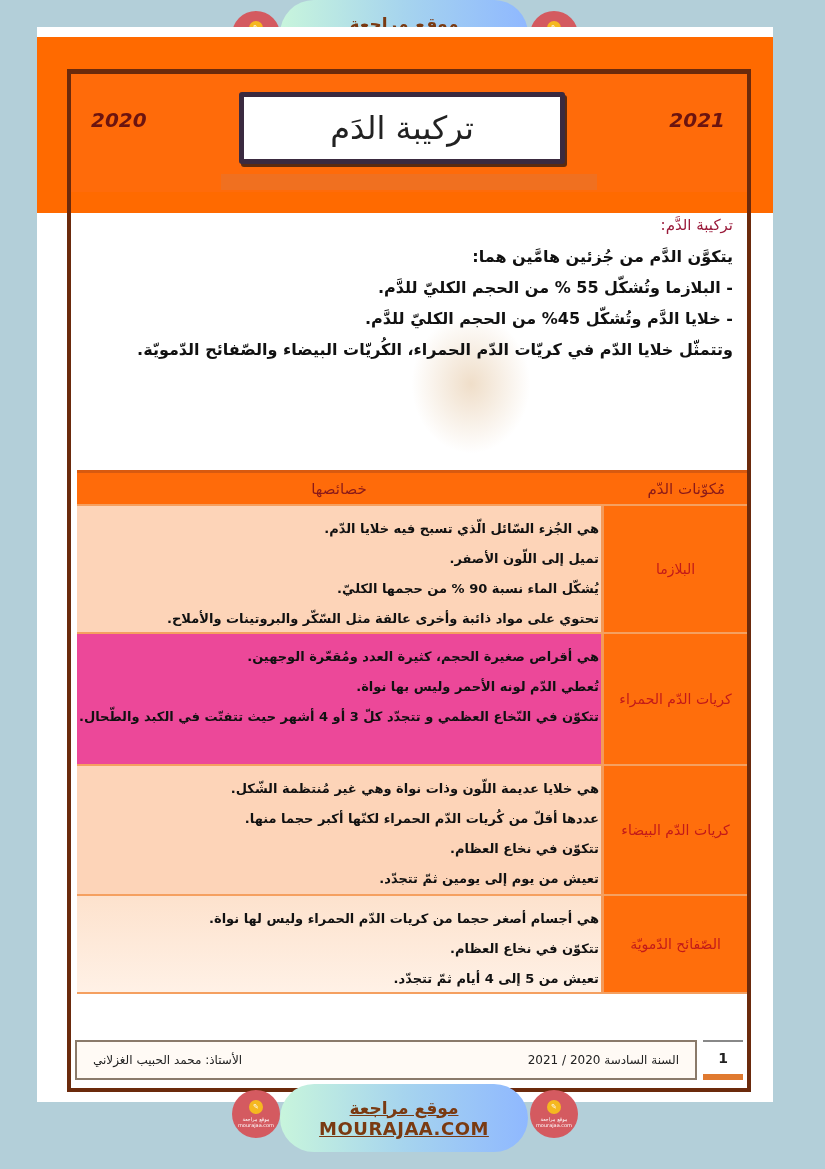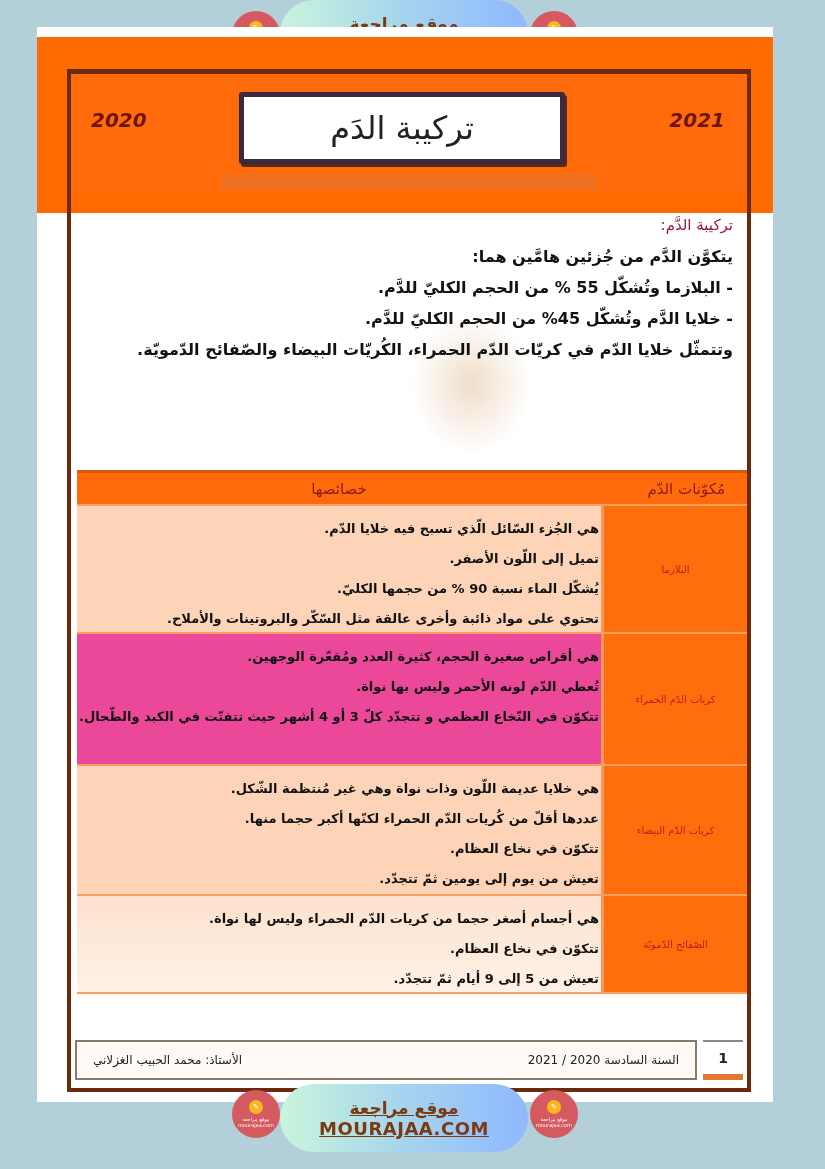--- a/index.html
+++ b/index.html
@@ -59,21 +59,21 @@
   }
   .thead {
     display: flex; height: 36px; background: #ff6b0a;
     border-top: 3px solid #d85a10; border-bottom: 2px solid #f5a060;
   }
   .th { color: #8a1a1a; font-size: 15px; display: flex; align-items: center; }
   .th-comp { width: 146px; justify-content: flex-end; padding-left: 20px; padding-right: 22px; justify-content: flex-start; }
   .th-props { flex: 1; justify-content: center; }
   .trow { display: flex; border-bottom: 2px solid #f5a060; }
   .tcomp {
-    width: 146px; background: #ff6e0c; color: #c21a1a; font-size: 10px;
+    width: 146px; background: #ff6e0c; color: #c21a1a; font-size: 14px;
     display: flex; align-items: center; justify-content: center;
     border-left: 3px solid #f39a5a;
   }
   .tprops {
     flex: 1; background: #fdd4b8; padding: 8px 2px 8px 0;
     direction: rtl; text-align: right; color: #111; font-size: 13px; font-weight: bold; line-height: 30px;
   }
   .row-0 { height: 128px; }
   .row-1 { height: 132px; }
   .row-2 { height: 130px; }
@@ -186,21 +186,21 @@
           <div>تتكوّن في نخاع العظام.</div>
           <div>تعيش من يوم إلى يومين ثمّ تتجدّد.</div>
         </div>
       </div>
 
       <div class="trow row-3">
         <div class="tcomp">الصّفائح الدّمويّة</div>
         <div class="tprops">
           <div>هي أجسام أصغر حجما من كريات الدّم الحمراء وليس لها نواة.</div>
           <div>تتكوّن في نخاع العظام.</div>
-          <div>تعيش من 5 إلى 9 أيام ثمّ تتجدّد.</div>
+          <div>تعيش من 5 إلى 4 أيام ثمّ تتجدّد.</div>
         </div>
       </div>
     </div>
 
     <div class="footer">
       <div class="page-num">1</div>
       <div class="footer-box">
         <span>السنة السادسة 2020 / 2021</span>
         <span>الأستاذ: محمد الحبيب الغزلاني</span>
       </div>

